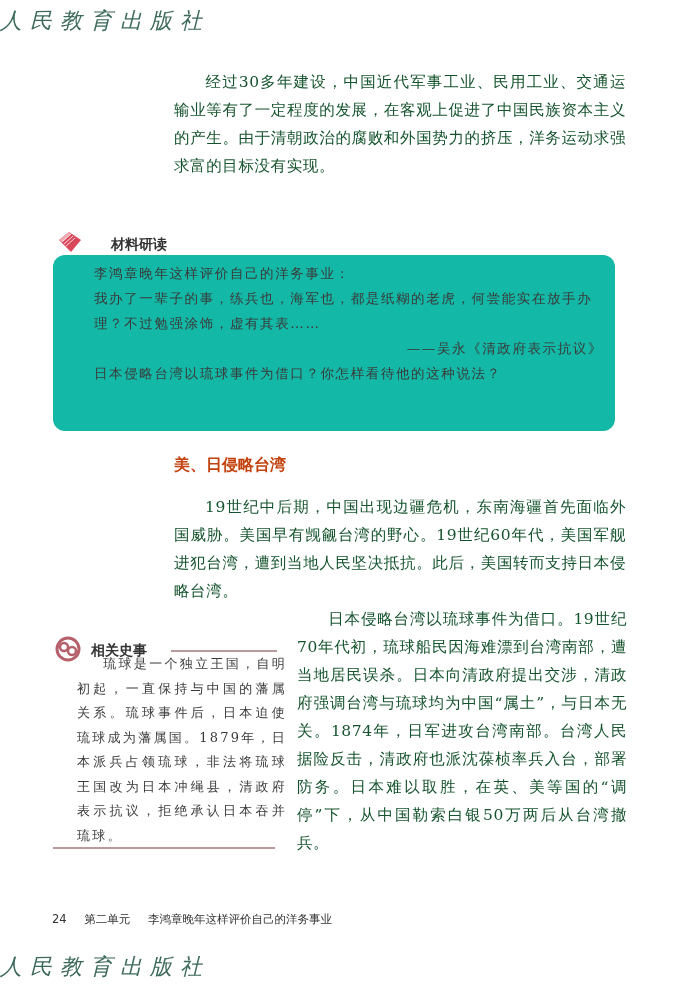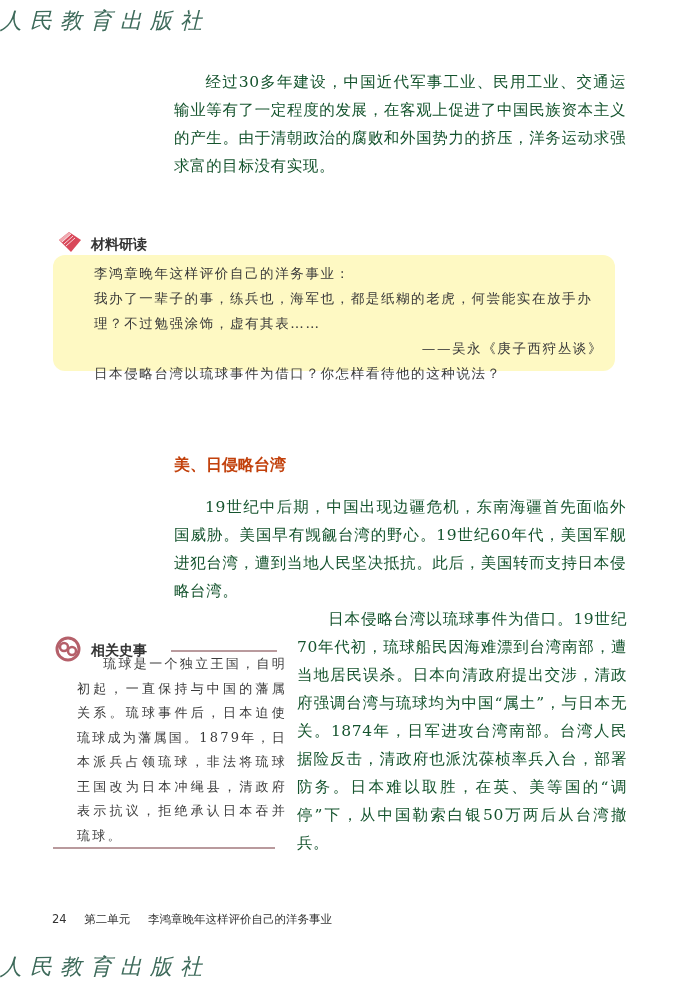--- a/index.html
+++ b/index.html
@@ -16,26 +16,26 @@
   .publisher.bottom { top: 952px; }
 
   .para {
     position: absolute; font-size: 15.5px; line-height: 28px; letter-spacing: 0.6px;
     text-align: justify; color: #14532d; margin: 0;
   }
   .para .indent { display: inline-block; width: 31px; }
 
   #intro-para { left: 174px; top: 68px; width: 452px; }
 
-  .box-header { position: absolute; left: 55px; top: 230px; display: flex; align-items: center; gap: 6px; }
+  .box-header { position: absolute; left: 55px; top: 230px; display: flex; align-items: center; gap: 26px; }
   .box-header .title { font-family: "DejaVu Sans", sans-serif; font-size: 14px; font-weight: bold; color: #333; }
 
   .reading-box {
-    position: absolute; left: 53px; top: 255px; width: 562px; height: 116px;
-    background: #fef9c3; border-radius: 12px;
+    position: absolute; left: 53px; top: 255px; width: 562px; height: 176px;
+    background: #14b8a6; border-radius: 12px;
     font-family: "DejaVu Serif", serif; font-size: 13.5px; line-height: 25px; color: #3a3a3a;
     letter-spacing: 1.6px; box-sizing: border-box; padding: 6px 12px 0 14px;
   }
   .reading-box p { margin: 0; }
   .reading-box .ind { padding-left: 27px; }
   .reading-box .source { text-align: right; }
 
   #section-heading {
     position: absolute; left: 174px; top: 455px; font-family: "DejaVu Sans", sans-serif;
     font-weight: bold; font-size: 16px; color: #c2410c;
@@ -73,21 +73,21 @@
       <path d="M4 10 L14 2 L16 4 L7 12 Z" fill="#f0a9b0"></path>
       <path d="M7 12 L16 4 M9 14 L18 6 M11 16 L20 8" stroke="#fff" stroke-width="0.8"></path>
     </svg>
   </span>
   <span class="title">材料研读</span>
 </div>
 
 <div class="reading-box">
   <p class="ind">李鸿章晚年这样评价自己的洋务事业：</p>
   <p class="ind">我办了一辈子的事，练兵也，海军也，都是纸糊的老虎，何尝能实在放手办理？不过勉强涂饰，虚有其表……</p>
-  <p class="source">——吴永《庚子西狩丛谈》</p>
+  <p class="source">——吴永《清政府表示抗议》</p>
   <p class="ind">日本侵略台湾以琉球事件为借口？你怎样看待他的这种说法？</p>
 </div>
 
 <div id="section-heading">美、日侵略台湾</div>
 
 <p class="para" id="section-para"><span class="indent"></span><span>19世纪中后期，中国出现边疆危机，东南海疆首先面临外国威胁。美国早有觊觎台湾的野心。19世纪60年代，美国军舰进犯台湾，遭到当地人民坚决抵抗。此后，美国转而支持日本侵略台湾。</span></p>
 
 <div class="sidebar-header">
   <span>
     <svg width="26" height="26" viewBox="0 0 26 26">

